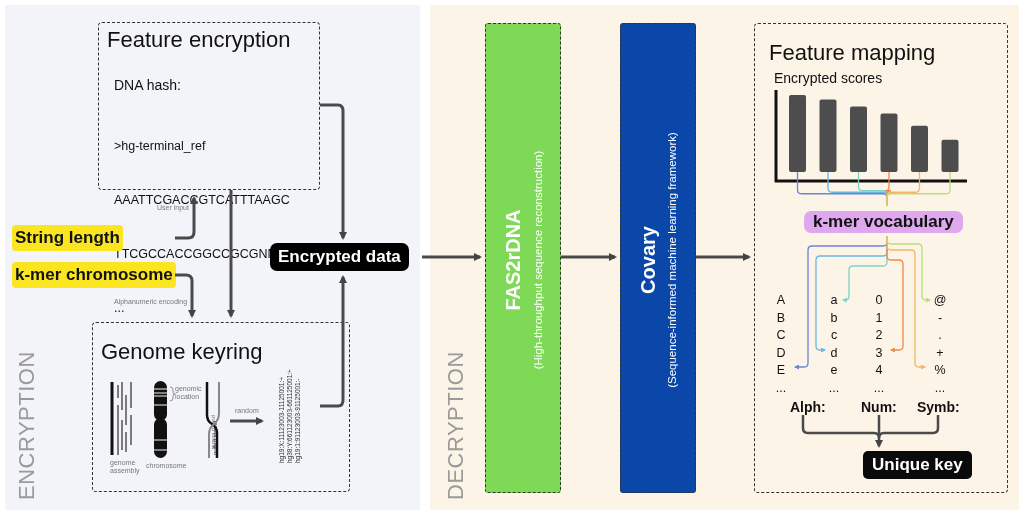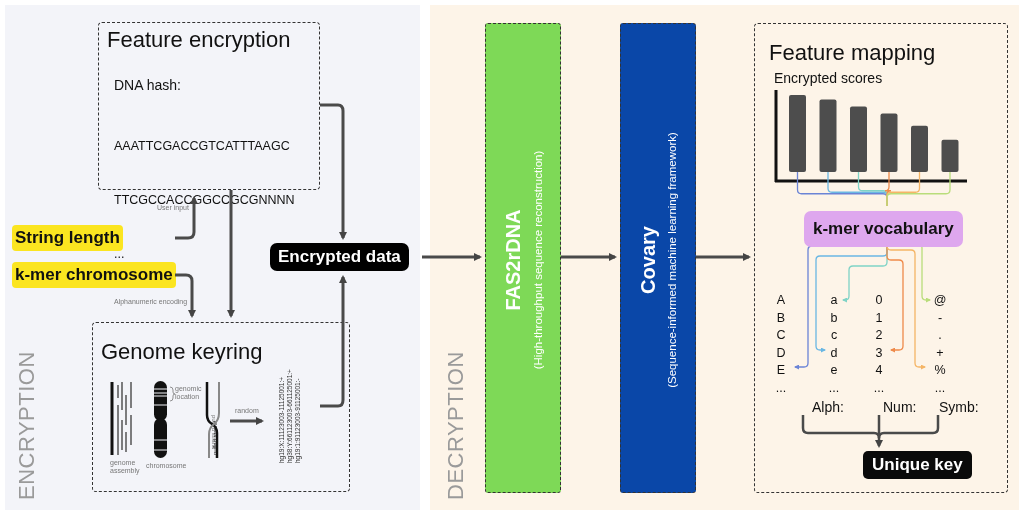--- a/index.html
+++ b/index.html
@@ -9,39 +9,40 @@
   .panel-dec { left:430px; top:5px; width:589px; height:505px; background:#fdf4e8; }
   .section-label { position:absolute; color:#9a9a9a; font-size:22px; transform:rotate(-90deg); transform-origin:left top; white-space:nowrap; letter-spacing:0.5px; }
   .dbox { position:absolute; border:1.5px dashed #333; border-radius:4px; box-sizing:border-box; }
   .box-title { position:absolute; font-size:22px; color:#111; white-space:nowrap; }
   .hl-yellow { position:absolute; background:#fbe520; border-radius:4px; font-weight:bold; font-size:17px; color:#111; padding:3px 3px; white-space:nowrap; }
   .badge-red { position:absolute; background:#000000; color:#fff; font-weight:bold; font-size:17px; border-radius:7px; padding:4px 8px; white-space:nowrap; }
   .small-gray { position:absolute; font-size:7px; color:#777; white-space:nowrap; }
   .seq { position:absolute; font-size:12.5px; color:#111; line-height:18px; white-space:pre; }
   .vbox { position:absolute; border:1.5px dashed #333; box-sizing:border-box; border-radius:3px; }
   .vtext { position:absolute; transform:rotate(-90deg); transform-origin:left top; white-space:nowrap; color:#fff; text-align:center; }
-  .kv { position:absolute; background:#dea7ee; border-radius:7px; font-weight:bold; font-size:17px; color:#111; padding:8px 9px; white-space:nowrap; }
+  .kv { position:absolute; background:#dea7ee; border-radius:7px; font-weight:bold; font-size:17px; color:#111; padding:1px 9px; white-space:nowrap; }
   .uk { position:absolute; background:#0a0a0a; color:#fff; font-weight:bold; font-size:17px; border-radius:5px; padding:4px 9px; white-space:nowrap; }
   .col { position:absolute; font-size:12.5px; color:#111; line-height:17.5px; text-align:center; width:20px; }
-  .colhead { position:absolute; font-size:14px; font-weight:normal; color:#111; white-space:nowrap;margin-left:22px; }
+  .colhead { position:absolute; font-size:14px; font-weight:bold; color:#111; white-space:nowrap; }
   svg.overlay { position:absolute; left:0; top:0; width:1024px; height:515px; pointer-events:none; }
 </style>
 </head>
 <body>
 
 <div class="abs panel-enc"></div>
 <div class="abs panel-dec"></div>
 
 <div class="section-label" style="left:14px; top:500px;">ENCRYPTION</div>
 <div class="section-label" style="left:443px; top:500px;">DECRYPTION</div>
 
 <div class="dbox" style="left:98px; top:22px; width:222px; height:168px;">
   <div class="box-title" style="left:8px; top:4px;">Feature encryption</div>
   <div style="position:absolute; left:15px; top:54px; font-weight:normal; font-size:14px; color:#111;">DNA hash:</div>
   <div class="seq" style="left:15px; top:78px;">
+    <div>&gt;hg-terminal_ref</div>
     <div>AAATTCGACCGTCATTTAAGC</div>
     <div>TTCGCCACCGGCCGCGNNNN</div>
     <div>...</div>
   </div>
 </div>
 
 <div class="small-gray" style="left:157px; top:204px;">User input</div>
 <div class="hl-yellow" style="left:12px; top:225px;">String length</div>
 <div class="hl-yellow" style="left:12px; top:262px;">k-mer chromosome</div>
 <div class="small-gray" style="left:114px; top:298px;">Alphanumeric encoding</div>

